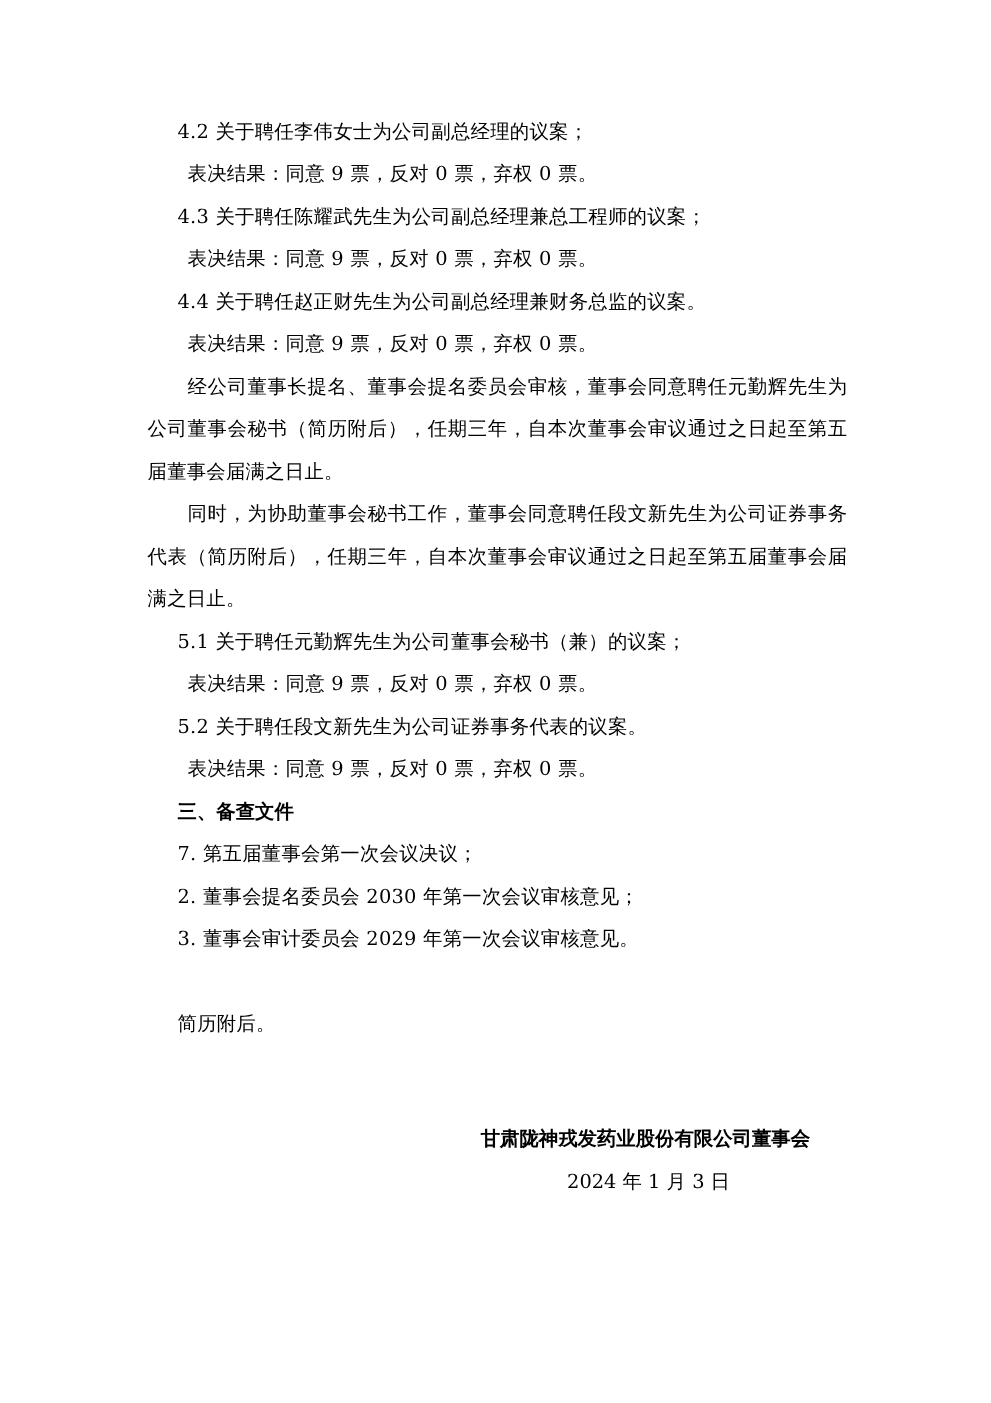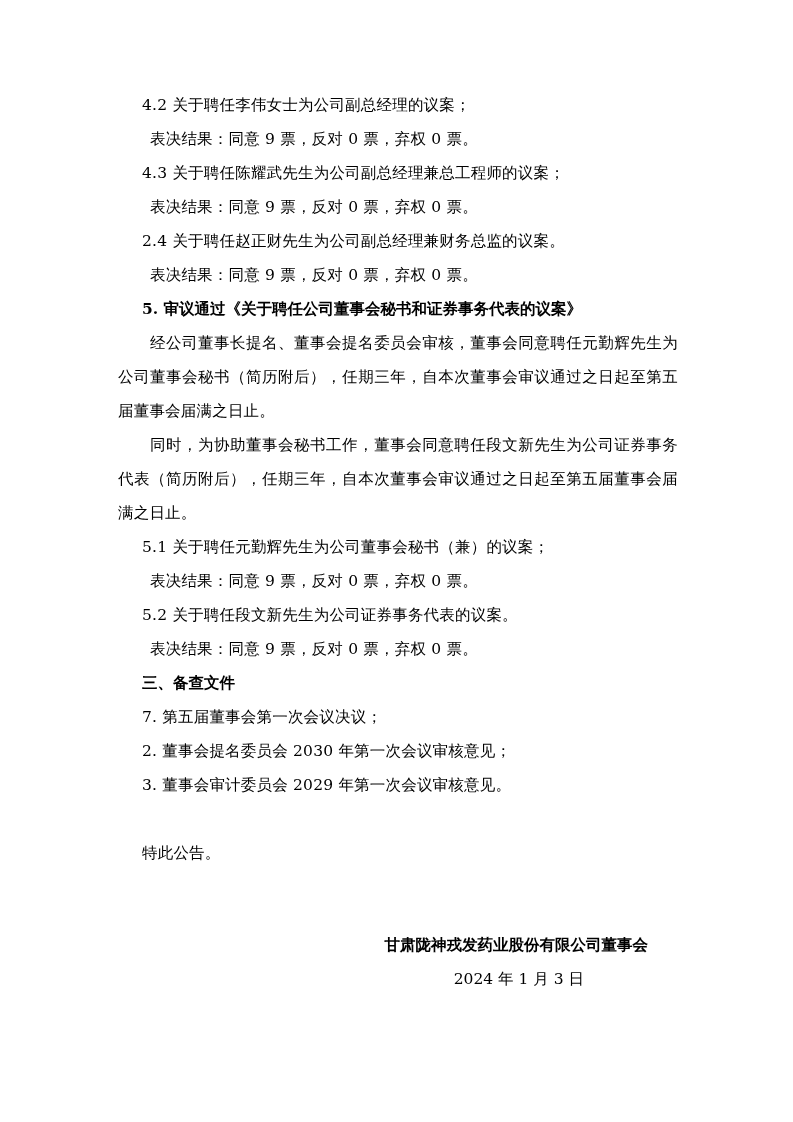--- a/index.html
+++ b/index.html
@@ -69,42 +69,41 @@
 </head>
 <body>
 
 <div class="page">
   <div class="content">
 
     <div class="line indent1">4.2 关于聘任李伟女士为公司副总经理的议案；</div>
     <div class="line indent2">表决结果：同意 9 票，反对 0 票，弃权 0 票。</div>
     <div class="line indent1">4.3 关于聘任陈耀武先生为公司副总经理兼总工程师的议案；</div>
     <div class="line indent2">表决结果：同意 9 票，反对 0 票，弃权 0 票。</div>
-    <div class="line indent1">2.4 关于聘任赵正财先生为公司副总经理兼财务总监的议案。</div>
+    <div class="line indent1">4.4 关于聘任赵正财先生为公司副总经理兼财务总监的议案。</div>
     <div class="line indent2">表决结果：同意 9 票，反对 0 票，弃权 0 票。</div>
 
-    <div class="heading">5. 审议通过《关于聘任公司董事会秘书和证券事务代表的议案》</div>
 
     <div class="para">经公司董事长提名、董事会提名委员会审核，董事会同意聘任元勤辉先生为公司董事会秘书（简历附后），任期三年，自本次董事会审议通过之日起至第五届董事会届满之日止。</div>
     <div class="para">同时，为协助董事会秘书工作，董事会同意聘任段文新先生为公司证券事务代表（简历附后），任期三年，自本次董事会审议通过之日起至第五届董事会届满之日止。</div>
 
     <div class="line indent1">5.1 关于聘任元勤辉先生为公司董事会秘书（兼）的议案；</div>
     <div class="line indent2">表决结果：同意 9 票，反对 0 票，弃权 0 票。</div>
     <div class="line indent1">5.2 关于聘任段文新先生为公司证券事务代表的议案。</div>
     <div class="line indent2">表决结果：同意 9 票，反对 0 票，弃权 0 票。</div>
 
     <div class="heading">三、备查文件</div>
 
     <div class="line indent1">7. 第五届董事会第一次会议决议；</div>
     <div class="line indent1">2. 董事会提名委员会 2030 年第一次会议审核意见；</div>
     <div class="line indent1">3. 董事会审计委员会 2029 年第一次会议审核意见。</div>
 
     <div class="spacer-md"></div>
 
-    <div class="line indent1">特此公告。</div>
+    <div class="line indent1">简历附后。</div>
 
     <div class="signature">
       <div class="sig-line">甘肃陇神戎发药业股份有限公司董事会</div>
       <div class="sig-date">2024 年 1 月 3 日</div>
     </div>
 
   </div>
 </div>
 
 </body></html>

